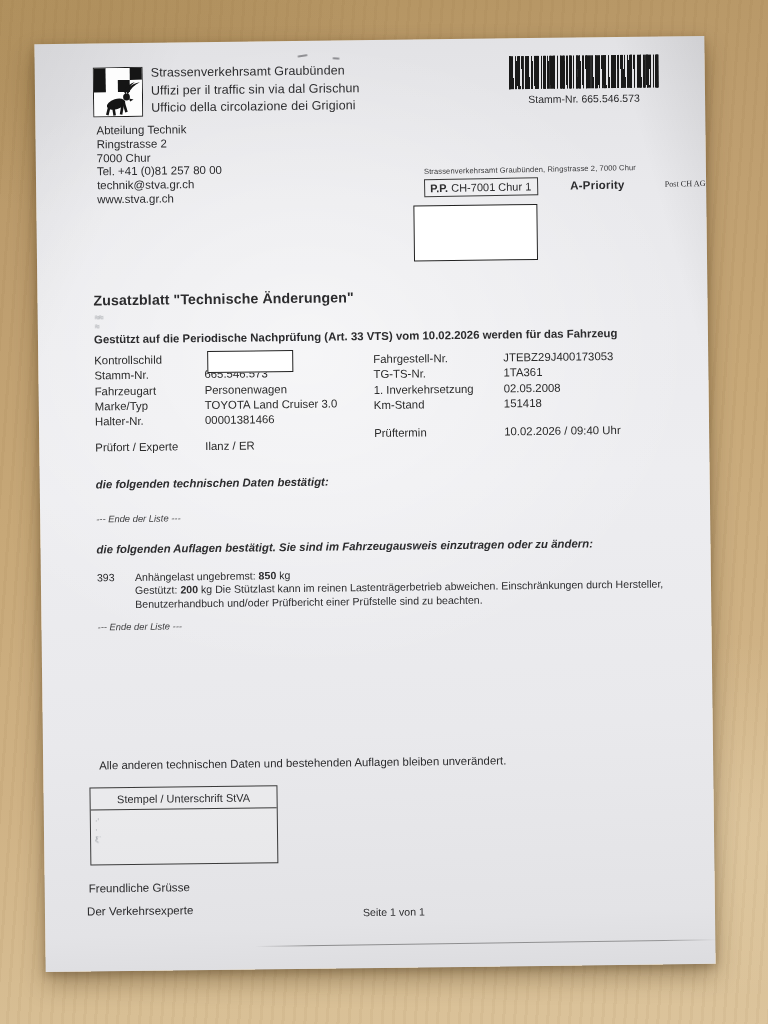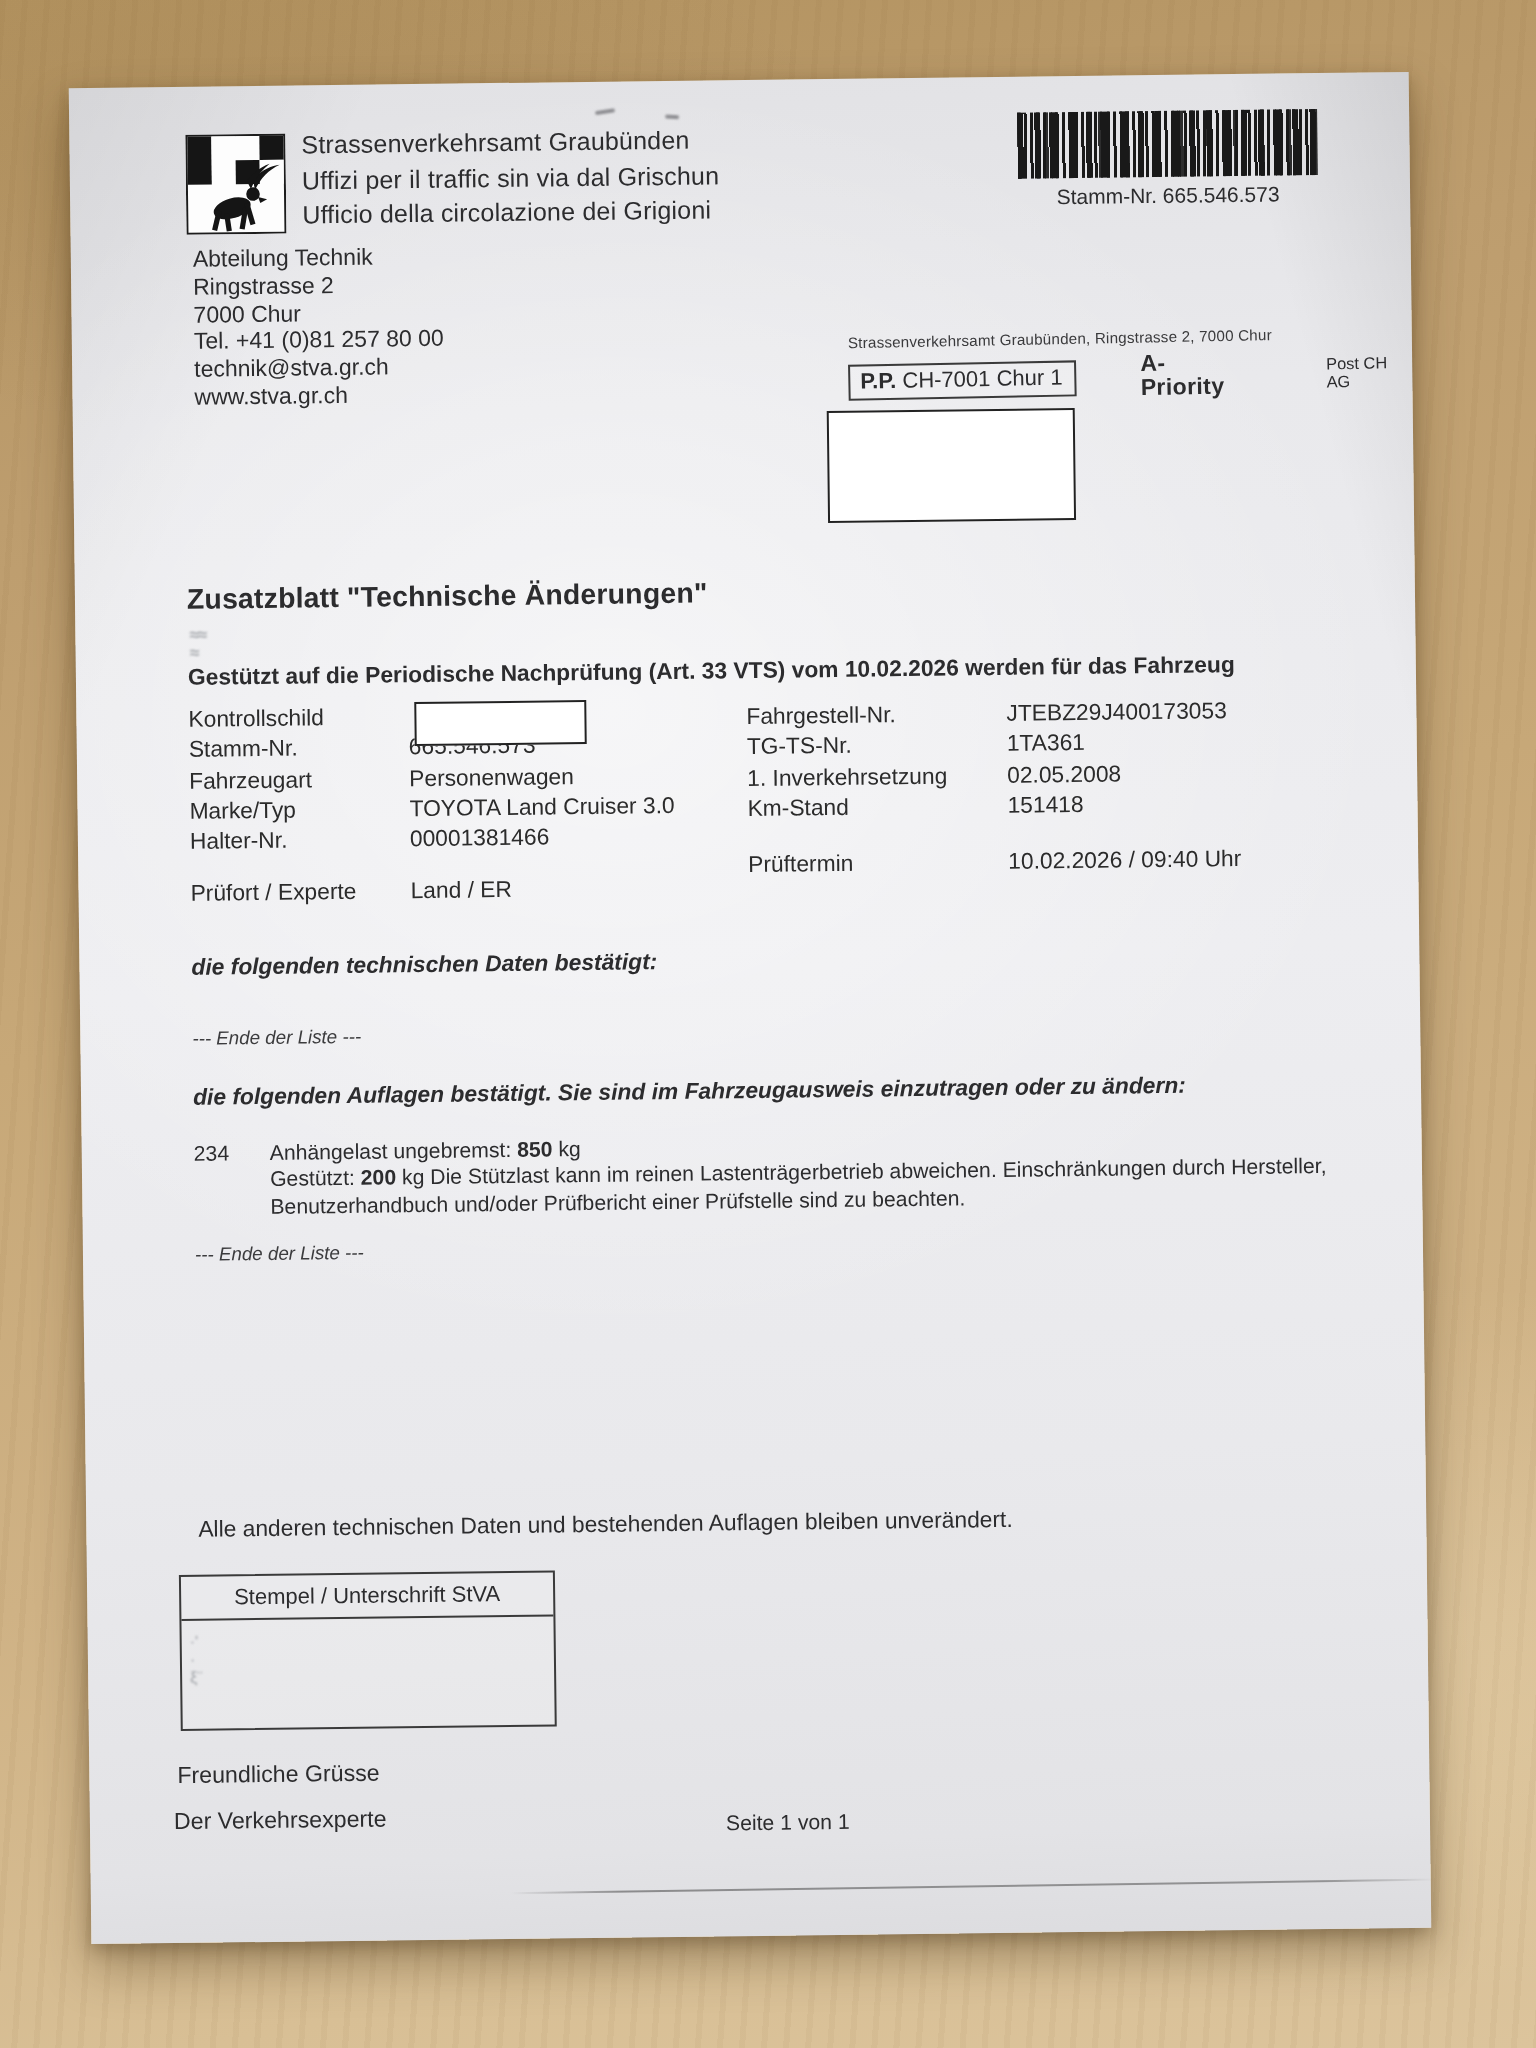--- a/index.html
+++ b/index.html
@@ -35,21 +35,21 @@
     width:150px;height:33px;
     background:
       repeating-linear-gradient(90deg,#191919 0 1.5px,rgba(0,0,0,0) 1.5px 3.2px),
       repeating-linear-gradient(90deg,#191919 0 3px,rgba(0,0,0,0) 3px 8.6px),
       repeating-linear-gradient(90deg,rgba(25,25,25,.9) 0 2px,rgba(0,0,0,0) 2px 13.5px);
   }
   .barcode-label{font-size:10.5px;text-align:center;width:170px;}
   .sender-line{font-size:7.6px;letter-spacing:.1px;white-space:nowrap;}
   .pp-box{border:1.2px solid #3a3a3a;padding:2px 6px 2px 5px;font-size:11px;white-space:nowrap;background:rgba(255,255,255,.15);}
   .priority{font-size:11.5px;font-weight:bold;letter-spacing:.2px;}
-  .carrier{font-size:8.2px;}
+  .carrier{font-size:8.2px;font-family:Liberation Serif, serif;}
   .redact{background:#ffffff;border:1.4px solid #222;}
   .doc-title{font-size:14.2px;font-weight:bold;letter-spacing:.1px;}
   .intro{font-size:11.4px;font-weight:bold;}
   .fieldcol{display:flex;flex-direction:column;}
   .frow{display:flex;font-size:11.4px;line-height:15.3px;}
   .flabel{flex:0 0 110px;}
   .flabel-r{flex:0 0 130px;}
   .fvalue{white-space:nowrap;}
   .sec-head{font-size:11.4px;font-weight:bold;font-style:italic;}
   .end-list{font-size:9.4px;font-style:italic;color:#3c3c3e;}
@@ -147,21 +147,21 @@
     <div class="frow">
       <span class="flabel">Marke/Typ</span>
       <span class="fvalue">TOYOTA Land Cruiser 3.0</span>
     </div>
     <div class="frow">
       <span class="flabel">Halter-Nr.</span>
       <span class="fvalue">00001381466</span>
     </div>
     <div class="frow" style="margin-top:11px;">
       <span class="flabel">Prüfort / Experte</span>
-      <span class="fvalue">Land / ER</span>
+      <span class="fvalue">Ilanz / ER</span>
     </div>
   </div>
 
   <div class="abs fieldcol" style="left:335px;top:312px;width:310px;">
     <div class="frow">
       <span class="flabel-r">Fahrgestell-Nr.</span>
       <span class="fvalue">JTEBZ29J400173053</span>
     </div>
     <div class="frow">
       <span class="flabel-r">TG-TS-Nr.</span>
@@ -178,21 +178,21 @@
     <div class="frow" style="margin-top:13px;">
       <span class="flabel-r">Prüftermin</span>
       <span class="fvalue">10.02.2026 / 09:40 Uhr</span>
     </div>
   </div>
 
   <div class="abs sec-head ink" style="left:56px;top:435px;">die folgenden technischen Daten bestätigt:</div>
   <div class="abs end-list" style="left:56px;top:470px;">--- Ende der Liste ---</div>
   <div class="abs sec-head ink" style="left:56px;top:500px;">die folgenden Auflagen bestätigt. Sie sind im Fahrzeugausweis einzutragen oder zu ändern:</div>
 
-  <div class="abs aufl ink" style="left:56px;top:528px;">234</div>
+  <div class="abs aufl ink" style="left:56px;top:528px;">393</div>
   <div class="abs aufl ink" style="left:94px;top:528px;width:540px;">
     <div><span>Anhängelast ungebremst: </span><b>850</b><span> kg</span></div>
     <div><span>Gestützt: </span><b>200</b><span> kg Die Stützlast kann im reinen Lastenträgerbetrieb abweichen. Einschränkungen durch Hersteller, Benutzerhandbuch und/oder Prüfbericht einer Prüfstelle sind zu beachten.</span></div>
   </div>
 
   <div class="abs end-list" style="left:56px;top:578px;">--- Ende der Liste ---</div>
 
   <div class="abs note ink" style="left:56px;top:716px;">Alle anderen technischen Daten und bestehenden Auflagen bleiben unverändert.</div>
 
   <div class="abs stamp-box" style="left:46px;top:744px;">

